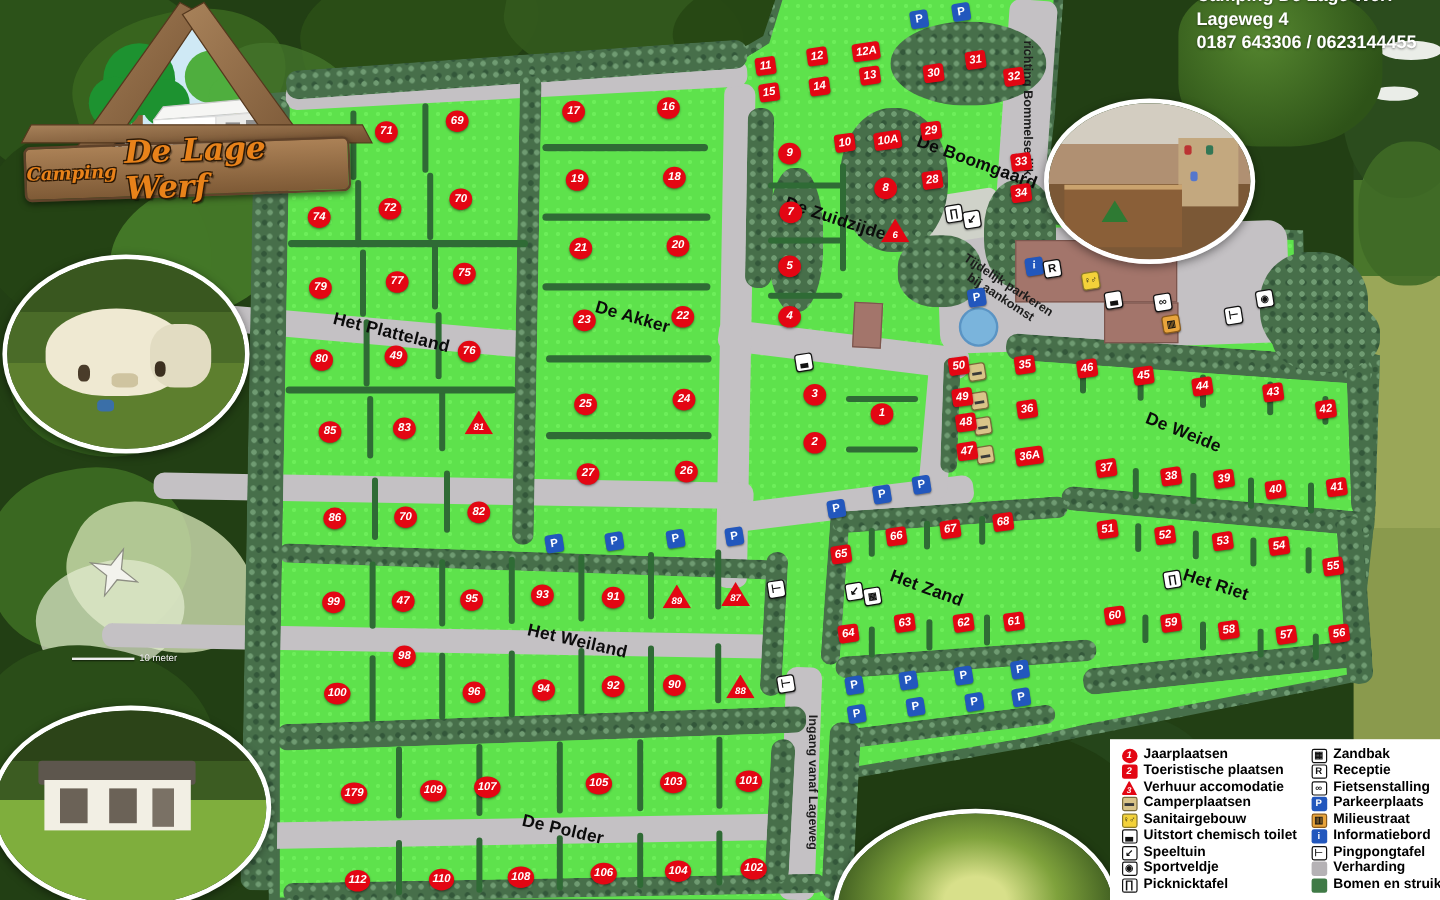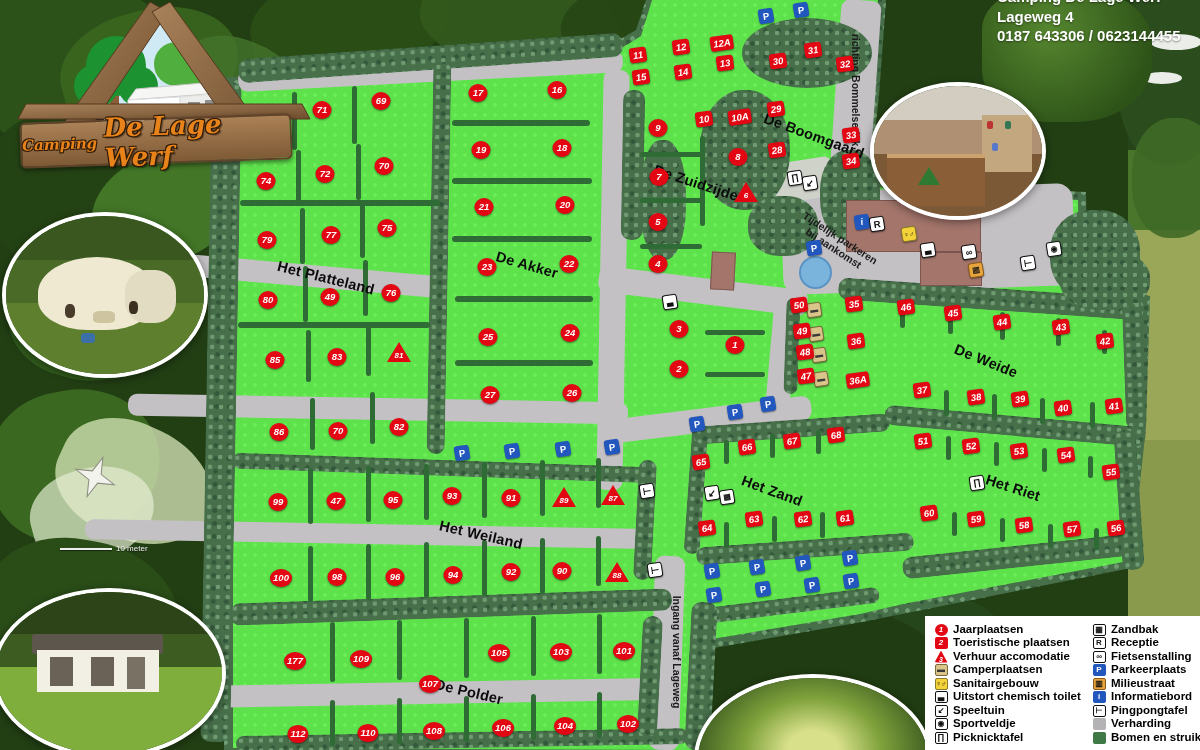--- a/index.html
+++ b/index.html
@@ -500,45 +500,45 @@
       </div>
       <div class="pitch t" style="left: 564px; top: 497px;">
         <span>89</span>
       </div>
       <div class="pitch t" style="left: 613px; top: 495px;">
         <span>87</span>
       </div>
       <div class="pitch c" style="left: 281px; top: 578px;">
         <span>100</span>
       </div>
-      <div class="pitch c" style="left: 337px; top: 577px;">
+      <div class="pitch c" style="left: 337px; top: 547px;">
         <span>98</span>
       </div>
       <div class="pitch c" style="left: 395px; top: 577px;">
         <span>96</span>
       </div>
       <div class="pitch c" style="left: 453px; top: 575px;">
         <span>94</span>
       </div>
       <div class="pitch c" style="left: 511px; top: 572px;">
         <span>92</span>
       </div>
       <div class="pitch c" style="left: 562px; top: 571px;">
         <span>90</span>
       </div>
       <div class="pitch t" style="left: 617px; top: 572px; font-style: italic;">
         <span>88</span>
       </div>
       <div class="pitch c" style="left: 295px; top: 661px;">
-        <span>177</span>
+        <span>179</span>
       </div>
       <div class="pitch c" style="left: 361px; top: 659px;">
         <span>109</span>
       </div>
-      <div class="pitch c" style="left: 430px; top: 656px; margin-top: 28px;">
+      <div class="pitch c" style="left: 406px; top: 656px;">
         <span>107</span>
       </div>
       <div class="pitch c" style="left: 499px; top: 653px;">
         <span>105</span>
       </div>
       <div class="pitch c" style="left: 561px; top: 652px;">
         <span>103</span>
       </div>
       <div class="pitch c" style="left: 624px; top: 651px;">
         <span>101</span>

